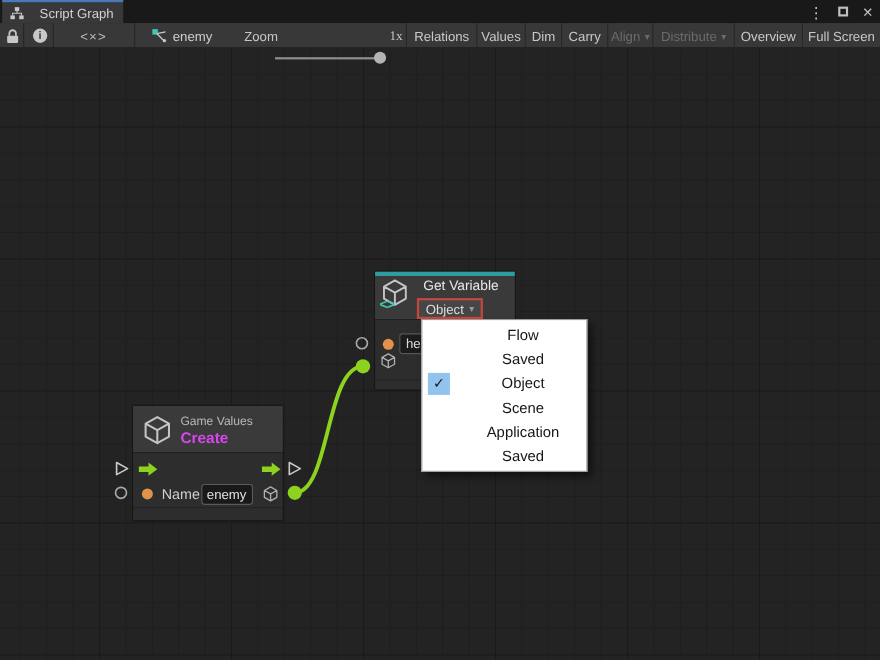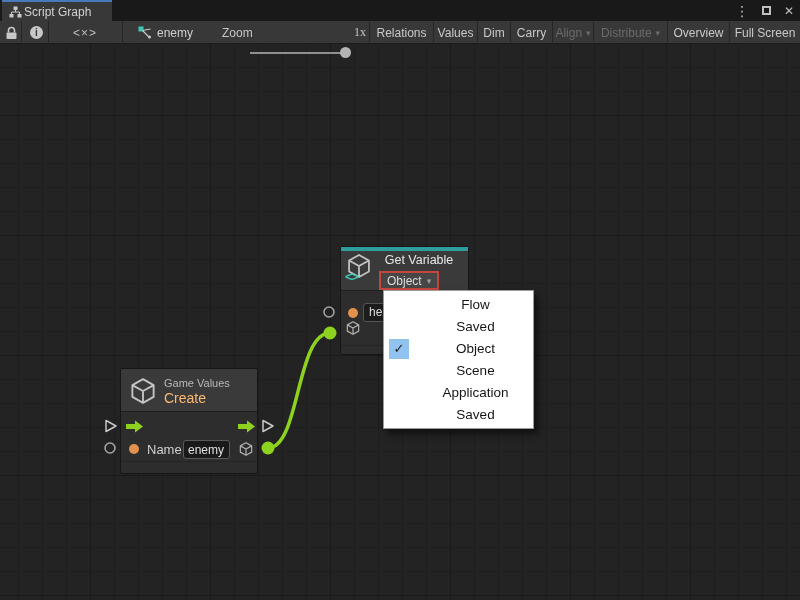--- a/index.html
+++ b/index.html
@@ -5,21 +5,21 @@
   * { margin:0; padding:0; box-sizing:border-box; }
   html,body { width:800px; height:600px; overflow:hidden; background:#232323;
               font-family:"Liberation Sans", sans-serif; }
   .app { position:relative; width:800px; height:600px; }
 
   
   .tabbar { position:absolute; left:0; top:0; width:800px; height:21px;
             background:#191919; z-index:20; }
   .tab { position:absolute; left:2px; top:0; width:110px; height:21px;
          background:#383838; border-top:2px solid #4779BC;
-         display:flex; align-items:center; gap:2px; padding-left:7px; }
+         display:flex; align-items:center; gap:14px; padding-left:7px; }
   .tab-label { font-size:12px; color:#D2D2D2; }
   .win-controls { position:absolute; right:6px; top:0; height:21px;
                   display:flex; align-items:center; gap:13px; color:#C0C0C0; }
   .wc-menu { font-size:14px; line-height:1; }
   .wc-max { display:inline-block; width:9px; height:9px; border:2px solid #C0C0C0; }
   .wc-close { font-size:12px; line-height:1; }
 
   
   .toolbar { position:absolute; left:0; top:21px; width:800px; height:23px;
              background:#383838; border-bottom:1px solid #1C1C1C; z-index:20;
@@ -81,21 +81,21 @@
               background:#1C1C1C; border:1px solid #555555; border-radius:3px;
               color:#DCDCDC; font-size:12px; line-height:17px; padding-left:5px; }
   .gv-dot { position:absolute; left:7px; top:61px; }
   .gv-cube2 { position:absolute; left:4px; top:73px; }
 
   
   .node-create { left:120px; top:368px; width:138px; height:106px; }
   .cr-header { top:0; height:43px; }
   .cr-cube { position:absolute; left:7px; top:7px; }
   .cr-cat { position:absolute; left:43px; top:8px; font-size:11px; color:#B8B8B8; }
-  .cr-title { position:absolute; left:43px; top:21px; font-size:14px; color:#fdba74; }
+  .cr-title { position:absolute; left:43px; top:21px; font-size:14px; color:#d946ef;font-weight:bold; }
   .cr-arrow-l { position:absolute; left:5px; top:51px; }
   .cr-arrow-r { position:absolute; left:117px; top:51px; }
   .cr-dot { position:absolute; left:8px; top:75px; }
   .cr-name { position:absolute; left:26px; top:73px; font-size:13px; color:#CFCFCF; }
   .cr-input { position:absolute; left:62px; top:71px; width:47px; height:19px;
               background:#191919; border:1px solid #5A5A5A; border-radius:3px;
               color:#E0E0E0; font-size:12px; padding:0 4px;
               font-family:"Liberation Sans", sans-serif; }
   .cr-cube2 { position:absolute; left:117px; top:72px; }
   .cr-foot-line1 { top:92px; }

